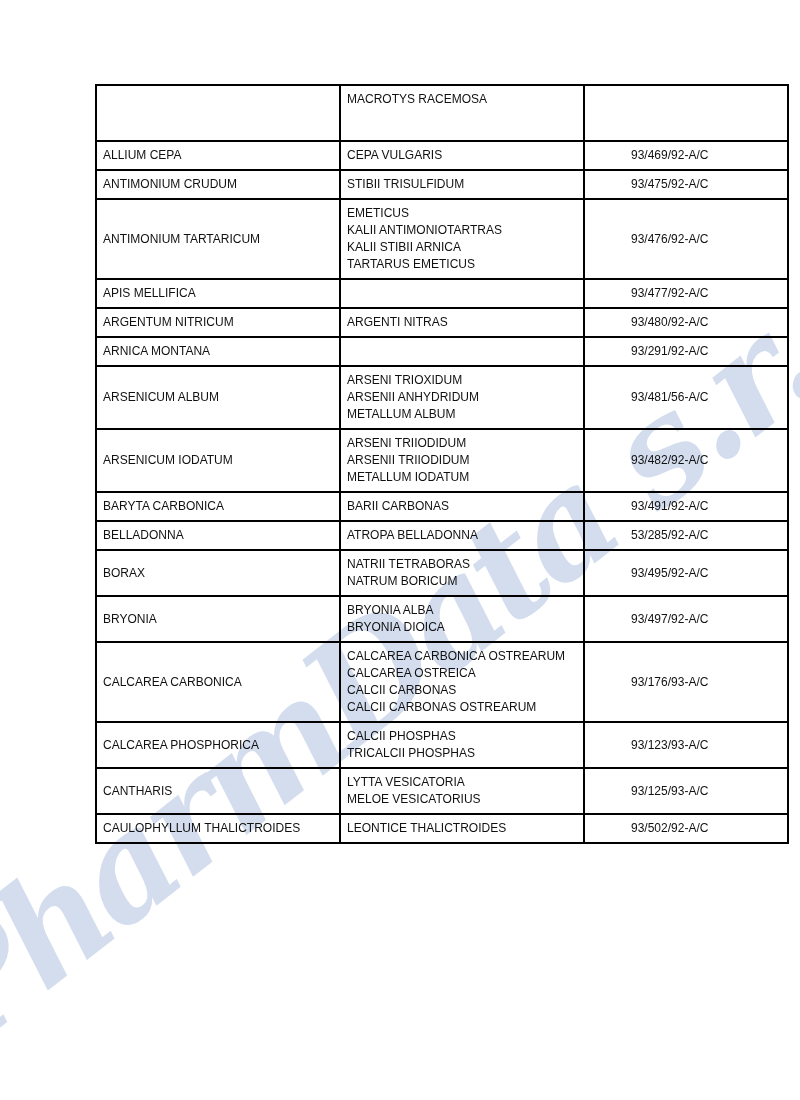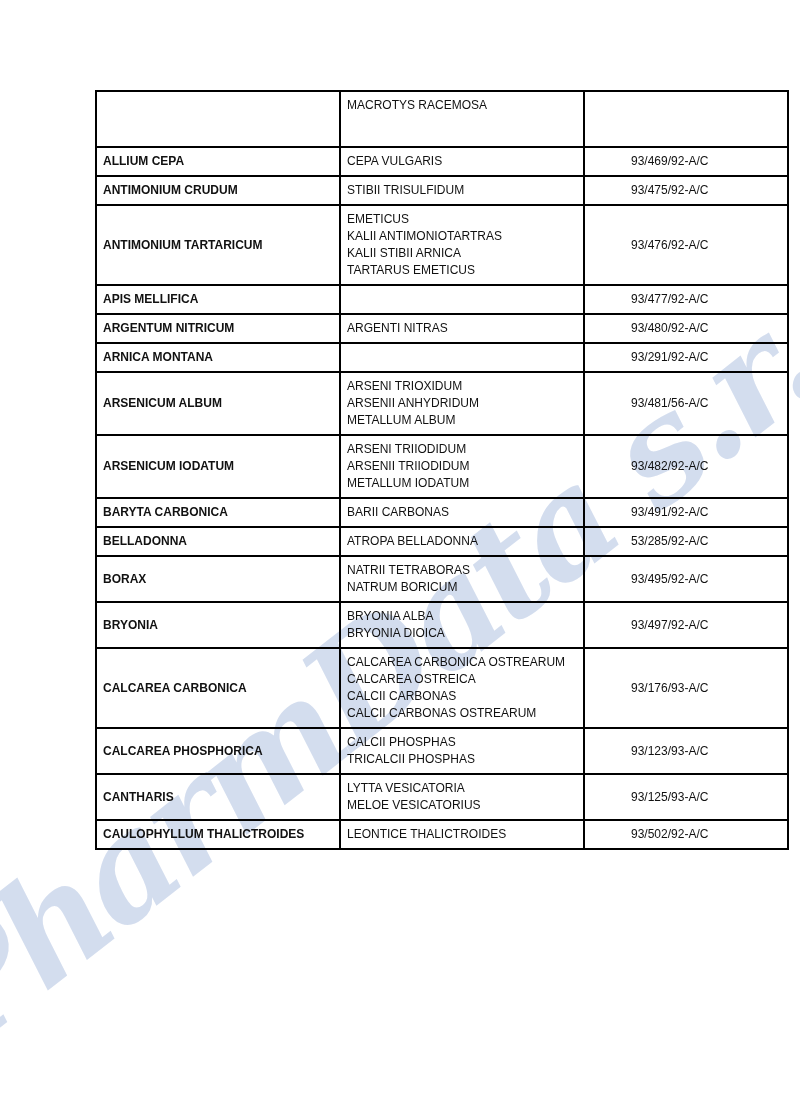--- a/index.html
+++ b/index.html
@@ -25,37 +25,37 @@
     font-size: 142px;
     letter-spacing: -7px;
     white-space: nowrap;
     opacity: 0.5;
     z-index: 0;
     user-select: none;
     pointer-events: none;
   }
   table.reg-table {
     position: absolute;
-    left: 95px; top: 90px;
+    left: 95px; top: 84px;
     width: 618px;
     border-collapse: collapse;
     table-layout: fixed;
     z-index: 1;
     background: transparent;
   }
   .reg-table td {
     border: 2px solid #000000;
     padding: 5px 6px;
     vertical-align: middle;
     font-size: 12px;
     line-height: 17px;
     color: #111111;
     word-wrap: break-word;
   }
-  td.c1 { width: 230px; font-weight: bold; margin-top: 16px; }
+  td.c1 { width: 230px; font-weight: normal; margin-top: 16px; }
   td.c2 { width: 230px; }
   td.c3 { width: 150px; padding-left: 46px; }
   
   .reg-table tr:first-child td { height: 44px; vertical-align: top; }
   .syn-line { white-space: normal; }
 </style>
 </head>
 <body>
 
 <div class="page">

